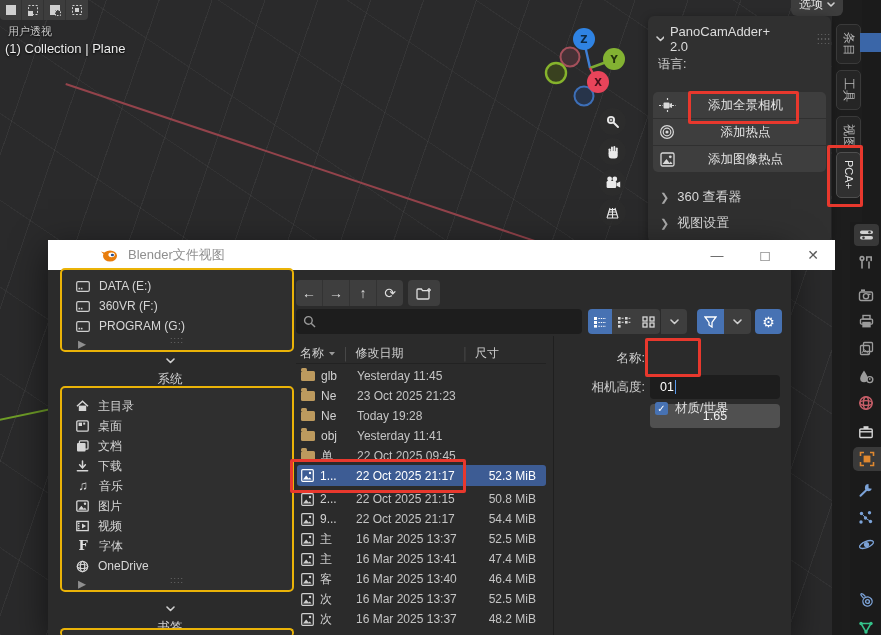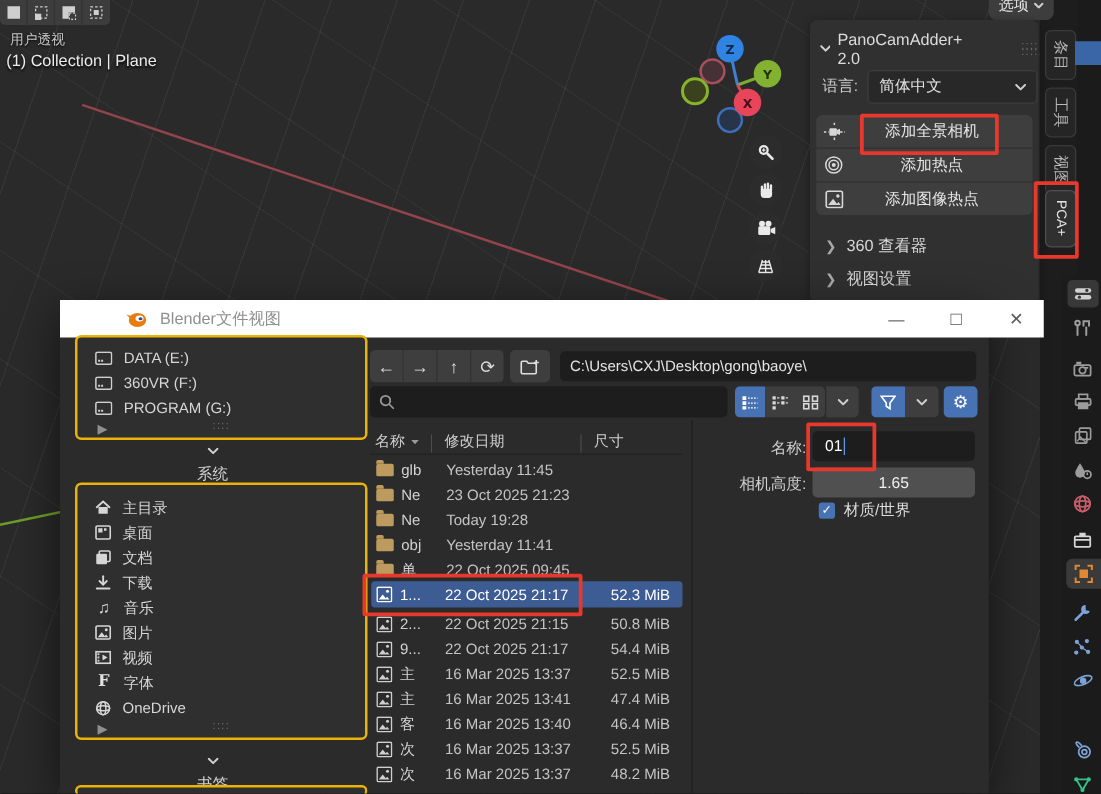--- a/index.html
+++ b/index.html
@@ -101,21 +101,21 @@
   .frow .fsize{flex:1;text-align:right;padding-right:6px;color:#c4c4c4;}
   .frow.sel{background:#3d5c94;border-radius:3px;color:#fff;}
   .frow.sel .fdate,.frow.sel .fsize{color:#fff;}
   .foldico{width:14px;height:10px;background:#bd9a5e;border-radius:1.5px;position:relative;flex:none;}
   .foldico:before{content:"";position:absolute;left:0;top:-3px;width:6px;height:3px;background:#bd9a5e;
     border-radius:1.5px 1.5px 0 0;}
   .vdiv{position:absolute;left:505px;top:96px;width:1px;height:299px;background:#1f1f1f;}
   
   .xlabel{position:absolute;color:#cfcfcf;font-size:12.5px;text-align:right;width:60px;}
   .xfield{position:absolute;left:602px;width:130px;height:24px;border-radius:4px;display:flex;
-    align-items:center;font-size:12.5px;box-sizing:border-box;}
+    align-items:center;font-size:12.5px;box-sizing:border-box;margin-top:30px;}
   #namefld{background:#1d1d1d;color:#fff;padding-left:10px;}
   #hgtfld{background:#505050;color:#f0f0f0;justify-content:center;}
   .caret{width:1.5px;height:14px;background:#5a9bee;margin-left:1px;}
   .cbx{width:13px;height:13px;background:#4772b3;border-radius:2.5px;display:flex;align-items:center;
     justify-content:center;color:#fff;font-size:10px;}
   
   .ann{position:absolute;border:3px solid #e8382d;border-radius:2px;z-index:50;pointer-events:none;}
   svg{display:block;}
   .chevc{stroke:#cfcfcf;stroke-width:1.6;fill:none;stroke-linecap:round;stroke-linejoin:round;}
 </style>
@@ -223,26 +223,20 @@
   <div id="npanel">
     <div class="np-head">
       <svg width="9" height="6">
           <polyline class="chevc" points="1,1 4.5,4.5 8,1"></polyline>
         </svg>
       <span>PanoCamAdder+ 2.0</span>
       <span class="grip" style="margin-left:34px;">::::<br>::::</span>
     </div>
     <div class="np-langrow">
       <span>语言:</span>
-      <div class="np-dd">
-        <span>简体中文</span>
-        <svg width="9" height="6">
-            <polyline class="chevc" points="1,1 4.5,4.5 8,1"></polyline>
-          </svg>
-      </div>
     </div>
     <div class="np-btnrow" style="top:76px;border-radius:5px 5px 0 0;">
       <span class="ic">
         <svg width="17" height="15">
             <g stroke="#d8d8d8" stroke-width="1.2">
           <line x1="0" y1="7.5" x2="4" y2="7.5" stroke-dasharray="2 1.5"></line>
           <line x1="13" y1="7.5" x2="17" y2="7.5" stroke-dasharray="2 1.5"></line>
           <line x1="8.5" y1="0" x2="8.5" y2="3" stroke-dasharray="2 1.5"></line>
           <line x1="8.5" y1="12" x2="8.5" y2="15" stroke-dasharray="2 1.5"></line>
             </g>
@@ -581,23 +575,20 @@
     </div>
     <div class="tbtn" id="newfolder">
       <svg width="16" height="13">
           <path d="M1 3 V11 a1 1 0 0 0 1 1 H12 a1 1 0 0 0 1-1 V4.6 a1 1 0 0 0 -1-1 H6.6 L5.4 2 H2 a1 1 0 0 0 -1 1 Z" fill="none" stroke="#dedede" stroke-width="1.3"></path>
           <g stroke="#dedede" stroke-width="1.3">
             <line x1="13" y1="1" x2="13" y2="5"></line>
             <line x1="11" y1="3" x2="15" y2="3"></line>
           </g>
         </svg>
       </div>
-    <div id="pathfld">
-        <span>C:\Users\CXJ\Desktop\gong\baoye\</span>
-      </div>
 
     <div id="searchfld">
       <svg width="13" height="13">
           <circle cx="5.4" cy="5.4" r="3.8" fill="none" stroke="#9a9a9a" stroke-width="1.4"></circle>
           <line x1="8.2" y1="8.2" x2="12" y2="12" stroke="#9a9a9a" stroke-width="1.4"></line>
         </svg>
     </div>
     <div class="viewgrp">
       <div class="tbtn bluebtn">
         <svg width="14" height="12">

